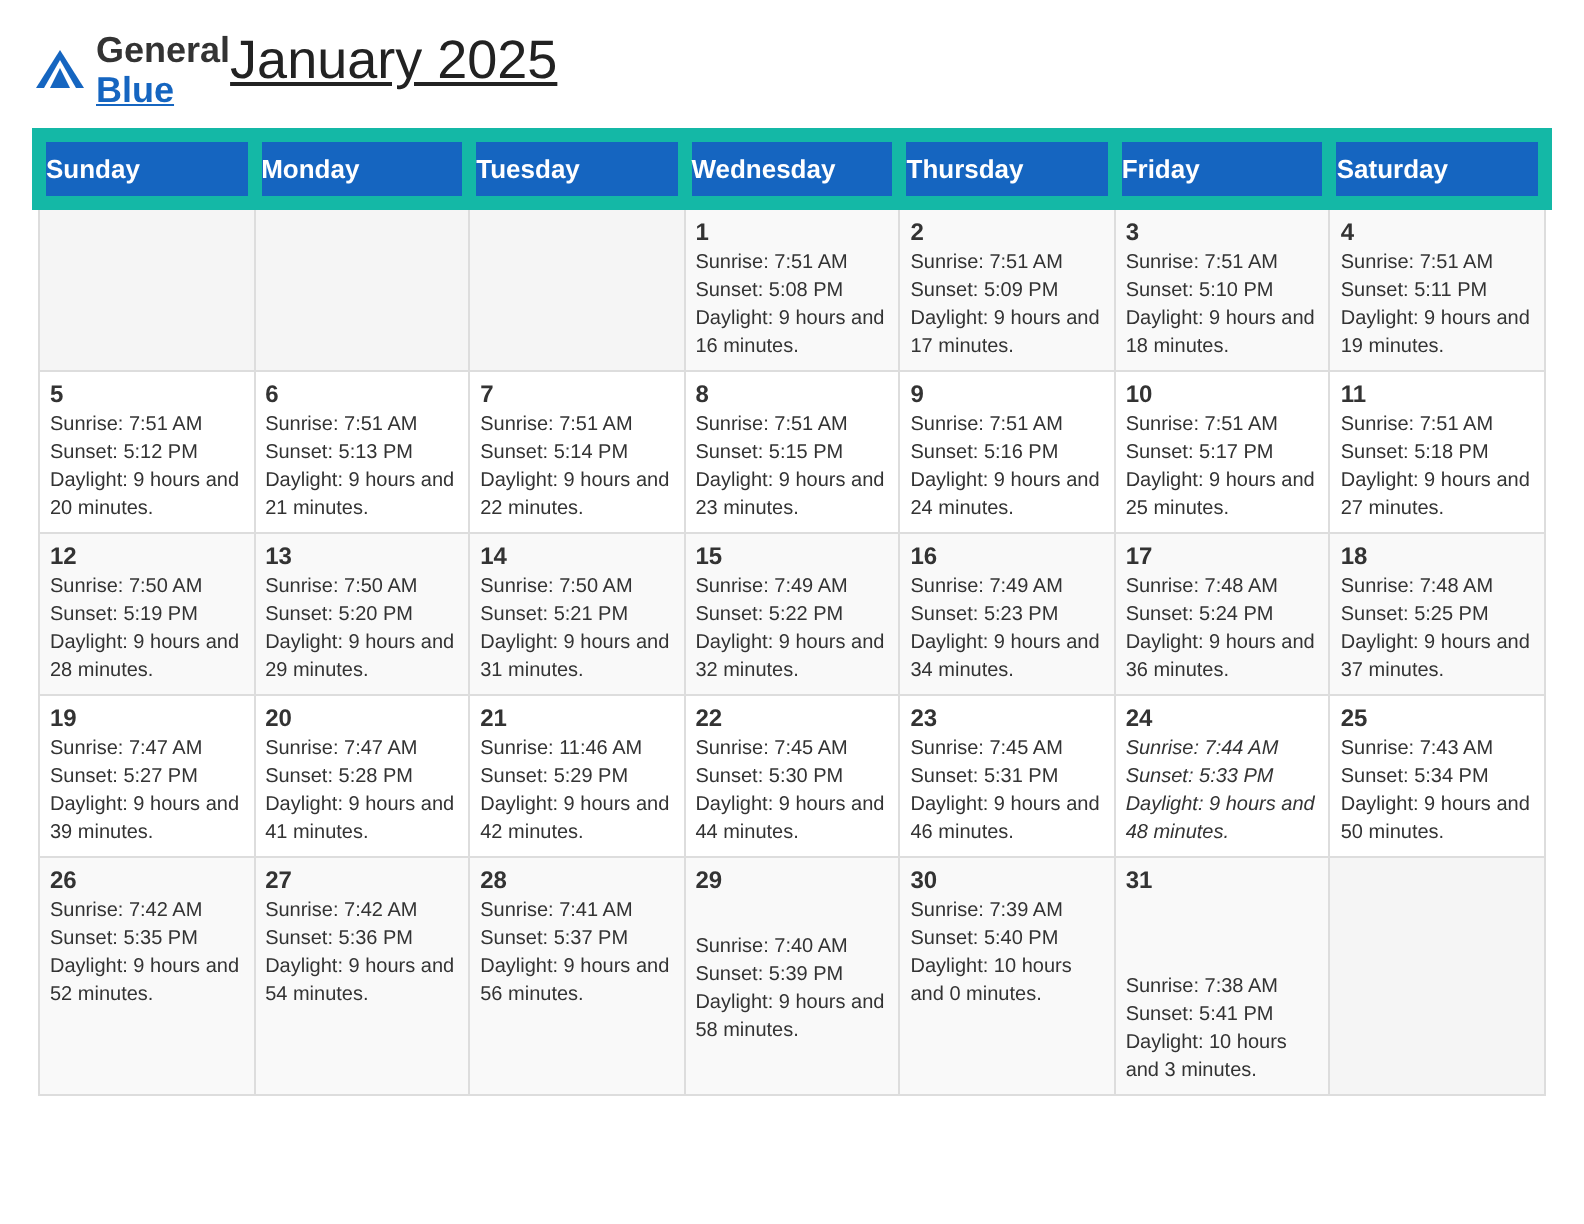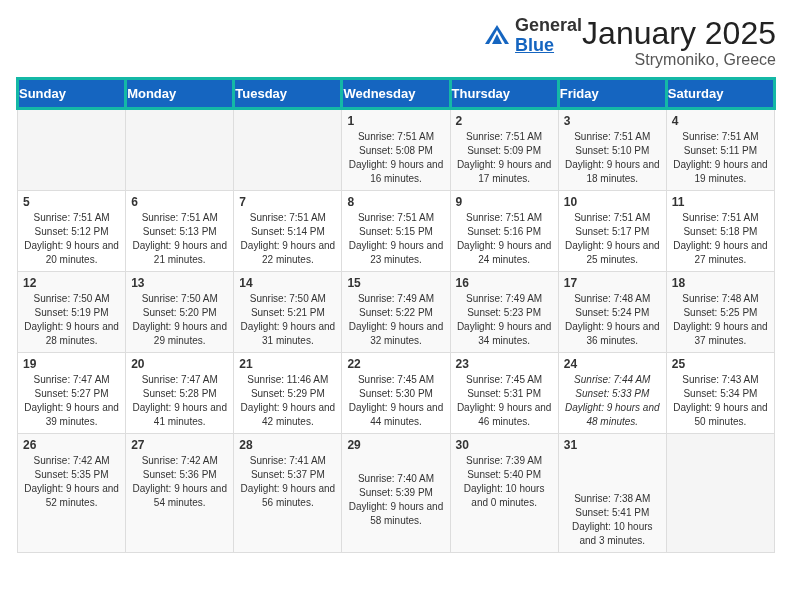--- a/index.html
+++ b/index.html
@@ -5,21 +5,21 @@
     * { box-sizing: border-box; margin: 0; padding: 0; }
     body {
       font-family: Arial, sans-serif;
       background: #fff;
       width: 792px;
       min-height: 612px;
       padding: 16px;
     }
     .header-area {
       display: flex;
-      justify-content: flex-end;
+      justify-content: flex-start;
       align-items: flex-start;
       margin-bottom: 8px;
     }
     .logo {
       display: flex;
       align-items: center;
       gap: 4px;
     }
     .logo-text {
       font-size: 18px;
@@ -29,42 +29,43 @@
     .logo-general { color: #333; }
     .logo-blue { color: #1565c0; text-decoration: underline; }
     .logo-icon {
       width: 28px;
       height: 28px;
     }
     .title-block {
       text-align: right;
     }
     .month-title {
-      font-size: 32px;
+      font-size: 27px;
       font-weight: 300;
       color: #222;
       line-height: 1.1;
+      text-decoration: underline;
     }
     .location-title {
       font-size: 16px;
       color: #555;
     }
     .calendar {
       width: 100%;
       border-collapse: collapse;
       border: 1px solid #ccc;
     }
     .calendar th {
       background: #1565c0;
       color: #fff;
       font-size: 13px;
       font-weight: bold;
       padding: 6px 0;
       text-align: left;
-      border: 3px solid #14b8a6;
+      border: 7px solid #14b8a6;
     }
     .calendar td {
       vertical-align: top;
       border: 1px solid #ddd;
       padding: 4px 5px;
       font-size: 10.5px;
       color: #333;
       width: calc(100% / 7);
       height: 80px;
       background: #fff;
@@ -78,21 +79,20 @@
     .day-num {
       font-size: 12px;
       font-weight: bold;
       display: block;
       margin-bottom: 2px;
     }
     .cell-text {
       font-size: 10px;
       line-height: 1.4;
       color: #333;
-      text-align: center;
     }
     .empty-cell {
       background: #f5f5f5 !important;
     }
   </style>
 </head>
 <body>
 
 <div class="header-area">
   <div class="logo">
@@ -101,21 +101,20 @@
       <polygon points="14,8 22,22 6,22" fill="#fff"></polygon>
       <polygon points="14,12 19,22 9,22" fill="#1565c0"></polygon>
     </svg>
     <div class="logo-text">
       <span class="logo-general">General</span><br>
       <span class="logo-blue">Blue</span>
     </div>
   </div>
   <div class="title-block">
     <div class="month-title">January 2025</div>
-    <div class="location-title">Strymoniko, Greece</div>
   </div>
 </div>
 
 <table class="calendar">
   <thead>
     <tr>
     <th>Sunday</th>
         <th>Monday</th>
         <th>Tuesday</th>
         <th>Wednesday</th>

